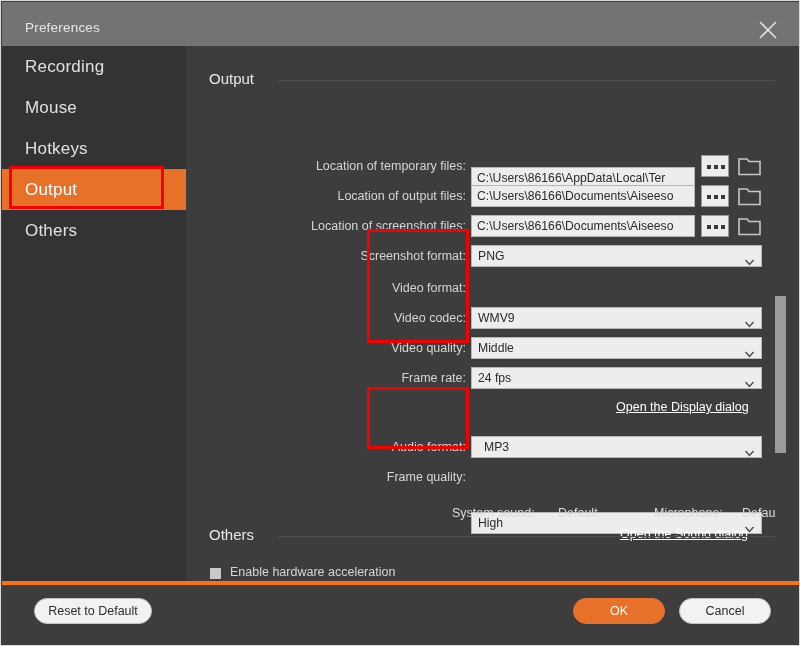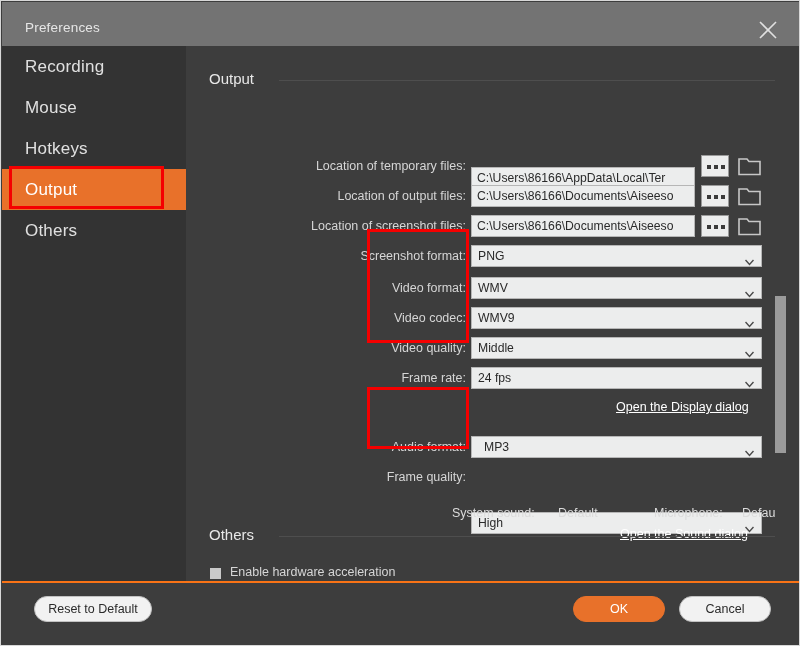--- a/index.html
+++ b/index.html
@@ -196,21 +196,21 @@
     background: #9b9b9b;
     cursor: pointer;
   }
 
   
   #footer {
     position: absolute;
     left: 1px; top: 580px;
     width: 798px; height: 65px;
     background: #3d3d3d;
-    border-top: 2px solid #f97316;
+    border-top: 4px solid #f97316;
   }
   .btn {
     position: absolute;
     height: 26px;
     border-radius: 13px;
     font-size: 12.5px;
     line-height: 24px;
     text-align: center;
     cursor: pointer;
     border: 1px solid #c2c2c2;
@@ -311,28 +311,20 @@
     <div class="combo" style="left:285px; top:199px; width:291px;">
       <span>PNG</span>
       <span class="chev">
         <svg width="9" height="9" viewBox="0 0 9 9">
             <polyline points="0.5,2 4.5,6.5 8.5,2" fill="none" stroke="#4a4a4a" stroke-width="1.4"></polyline>
           </svg>
       </span>
     </div>
 
     <div class="row-label" style="left:85px; top:235px; width:195px;">Video format:</div>
-    <div class="combo" style="left:285px; top:231px; width:291px;">
-      <span>WMV</span>
-      <span class="chev">
-        <svg width="9" height="9" viewBox="0 0 9 9">
-            <polyline points="0.5,2 4.5,6.5 8.5,2" fill="none" stroke="#4a4a4a" stroke-width="1.4"></polyline>
-          </svg>
-      </span>
-    </div>
 
     <div class="row-label" style="left:85px; top:265px; width:195px;">Video codec:</div>
     <div class="combo" style="left:285px; top:261px; width:291px;">
       <span>WMV9</span>
       <span class="chev">
         <svg width="9" height="9" viewBox="0 0 9 9">
             <polyline points="0.5,2 4.5,6.5 8.5,2" fill="none" stroke="#4a4a4a" stroke-width="1.4"></polyline>
           </svg>
       </span>
     </div>

